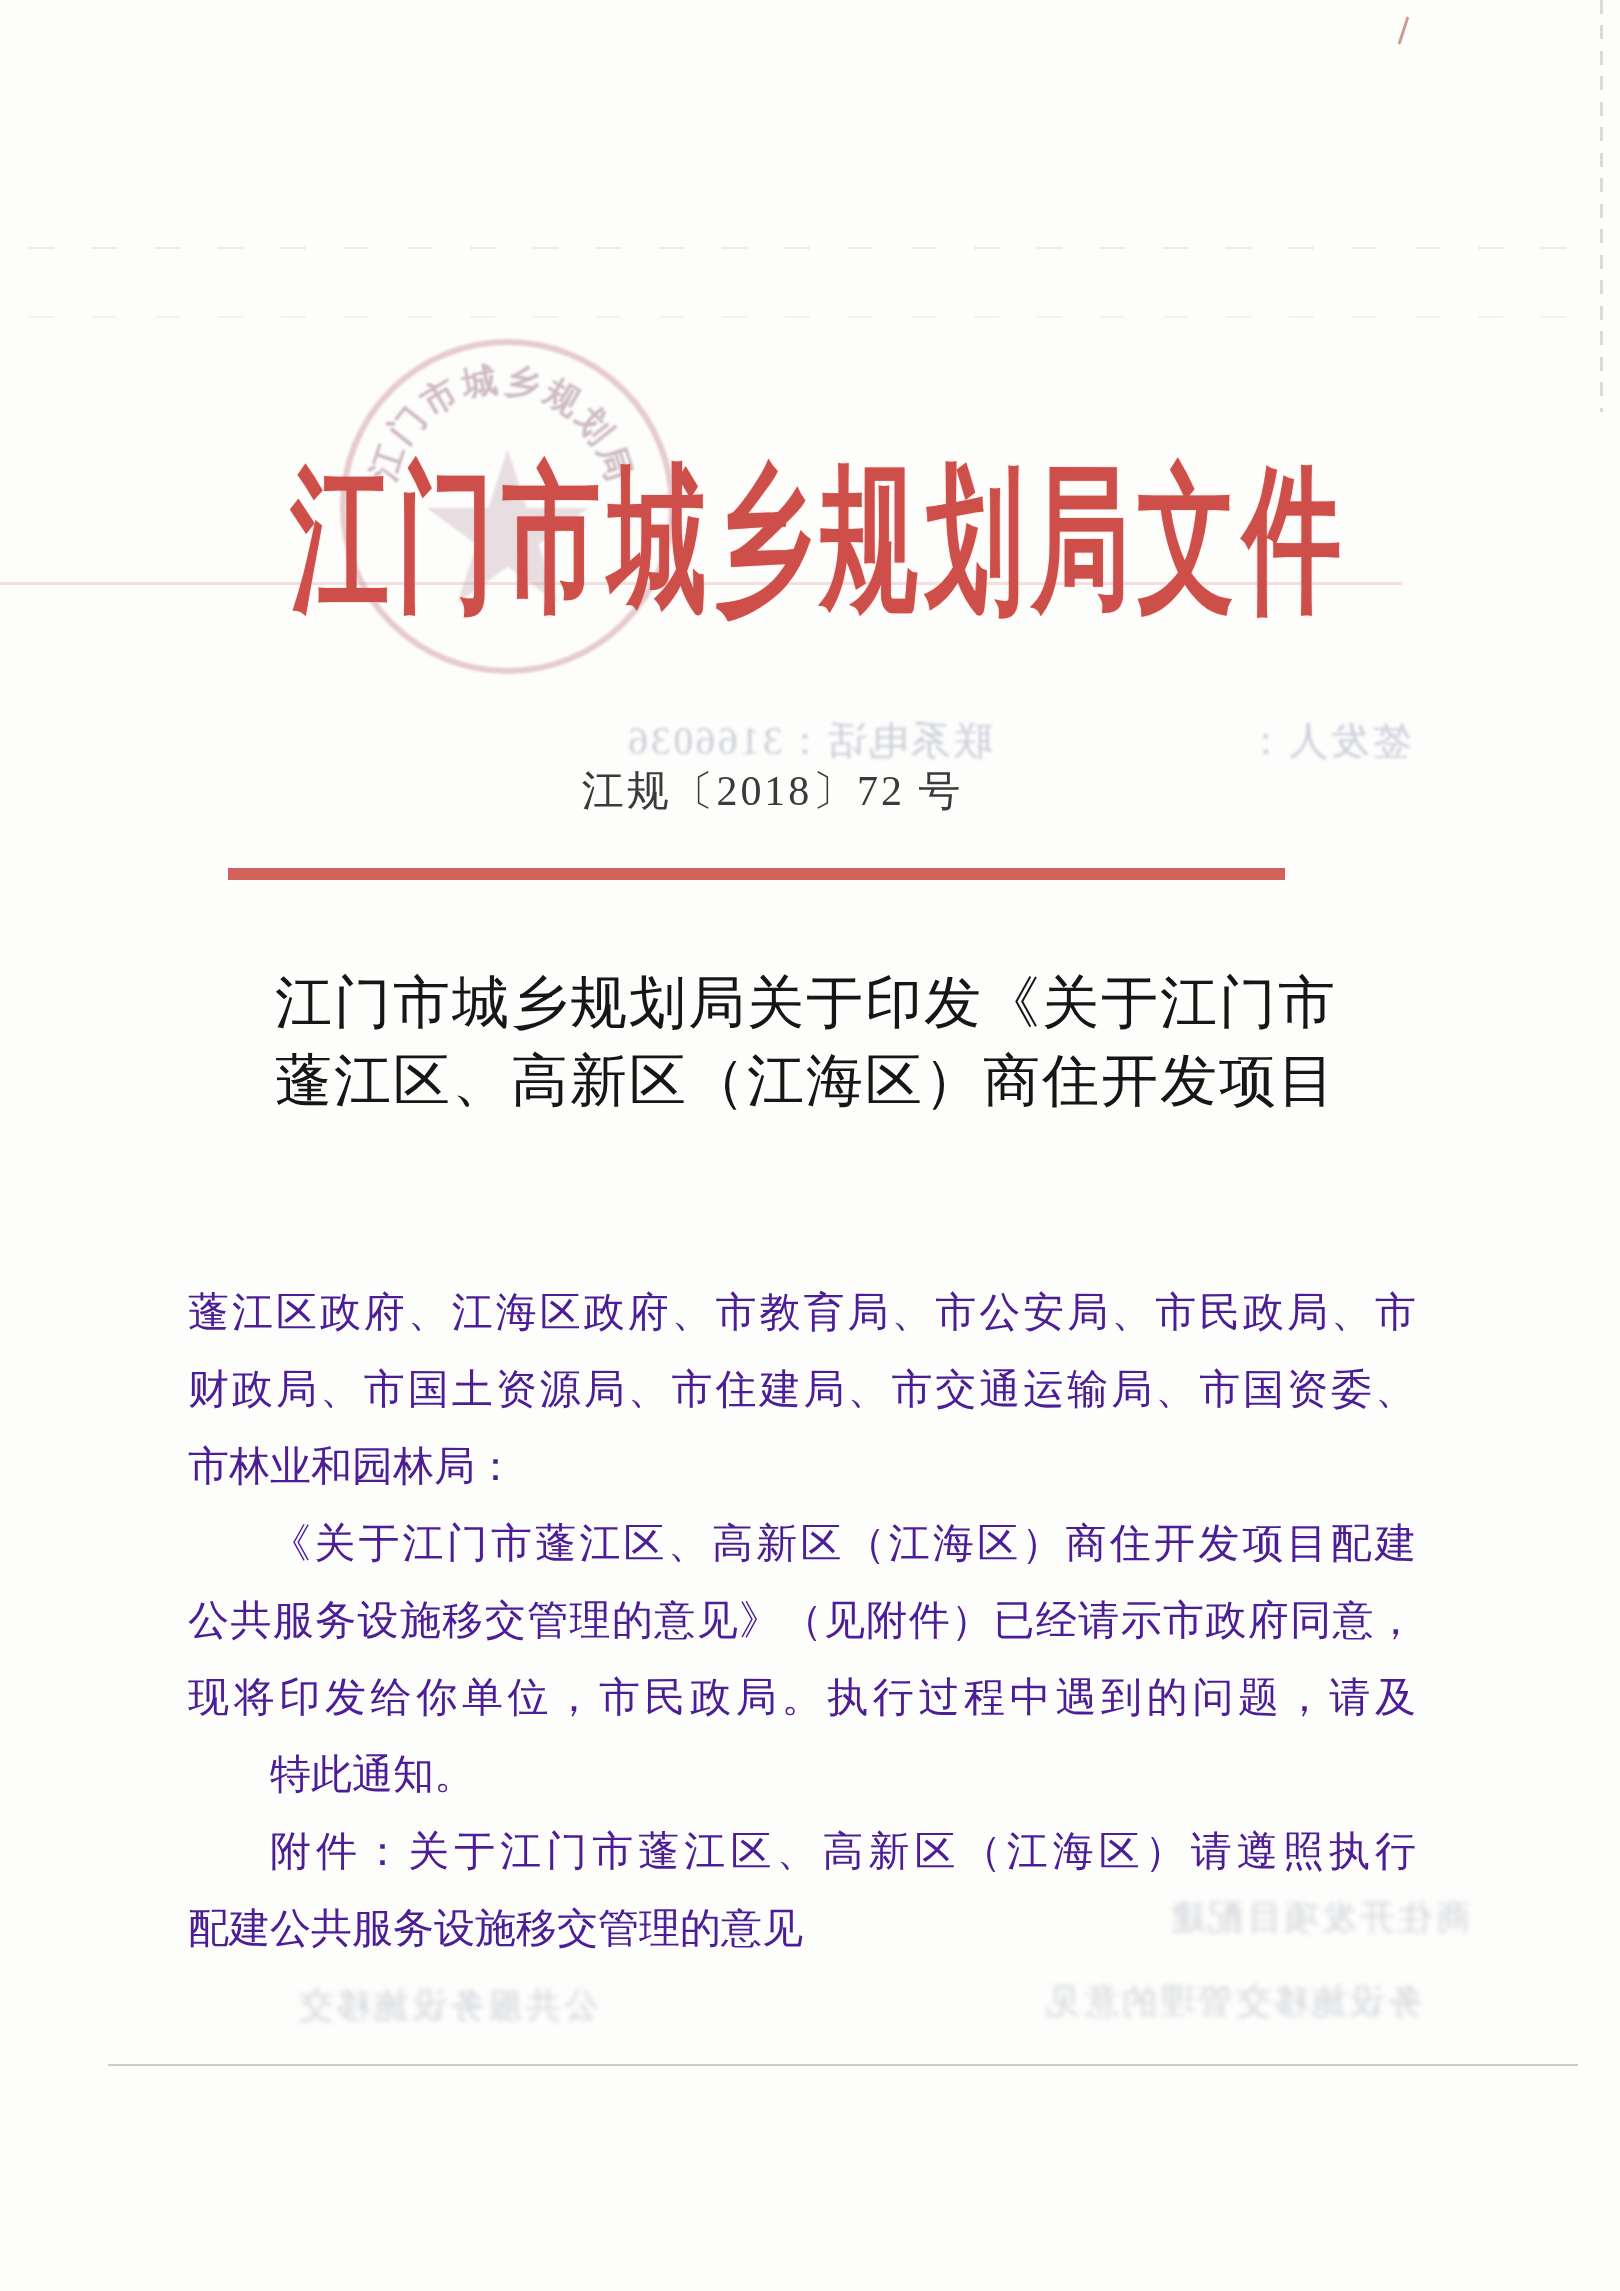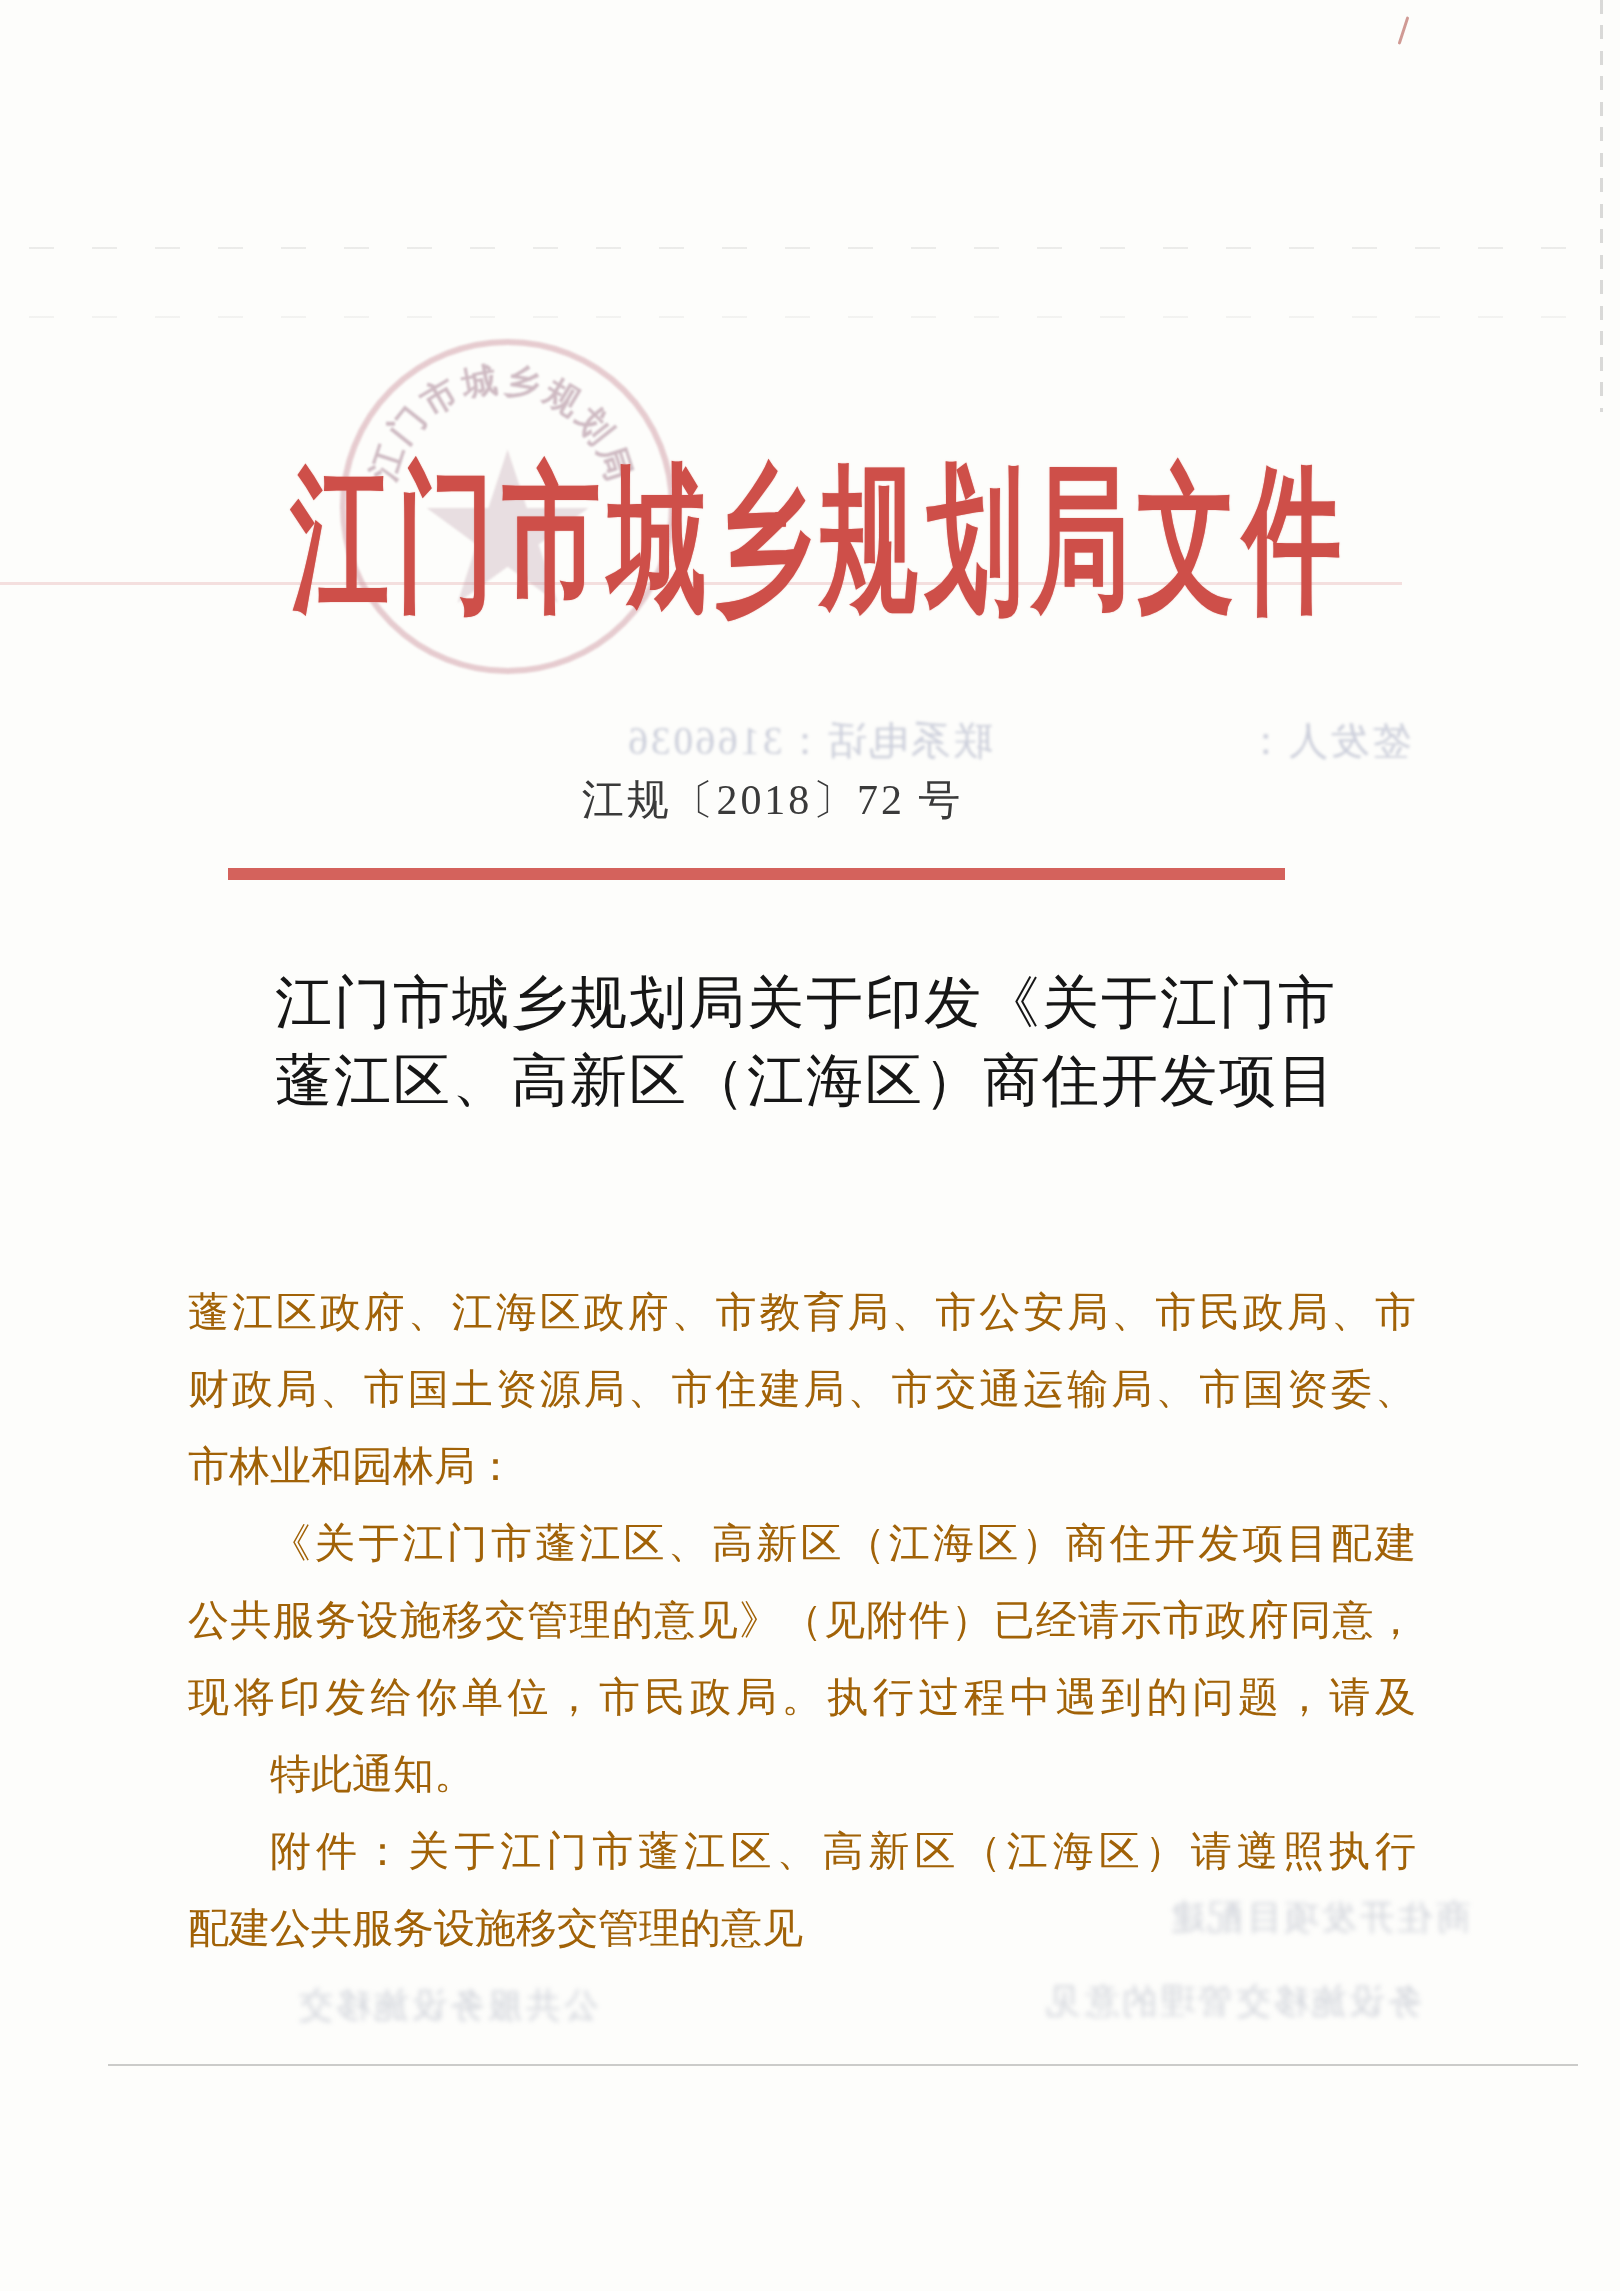--- a/index.html
+++ b/index.html
@@ -65,37 +65,37 @@
     transform:scaleX(-1);
     filter:blur(1.6px);
     white-space:nowrap;overflow:hidden;
     font-size:39px;letter-spacing:2.9px;
   }
   .bleed.heavy{filter:blur(2.5px);color:rgba(105,115,145,.30);font-size:35px;}
   
   .doc-number{
     position:absolute;left:0;top:763px;width:1545px;
     text-align:center;
-    font-size:42px;letter-spacing:2.9px;color:#3a3a3a;margin-top:9px;
+    font-size:42px;letter-spacing:2.9px;color:#3a3a3a;
   }
   
   .red-rule{
     position:absolute;left:228px;top:868px;width:1057px;height:11.8px;
     background:#d4625c;
   }
   
   .heading{
     position:absolute;left:0;top:964px;width:1612px;
     text-align:center;font-weight:normal;color:#161616;
     font-size:57px;line-height:78px;letter-spacing:2px;
   }
   
   .body-text{
     position:absolute;left:188px;top:1274px;width:1228px;
-    font-size:41px;line-height:77px;color:#a16207;
+    font-size:41px;line-height:77px;color:#4c1d95;
   }
   .line{white-space:nowrap;}
   .line.fill{text-align:justify;text-align-last:justify;white-space:normal;height:77px;overflow:hidden;}
   .line.ind{text-indent:82px;}
 </style>
 </head>
 <body>
 
 <div class="page">
 

